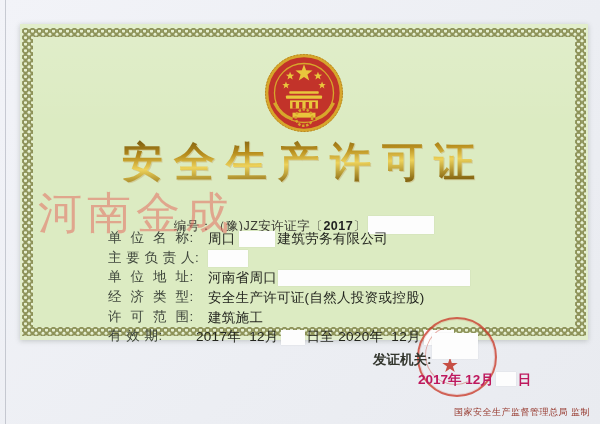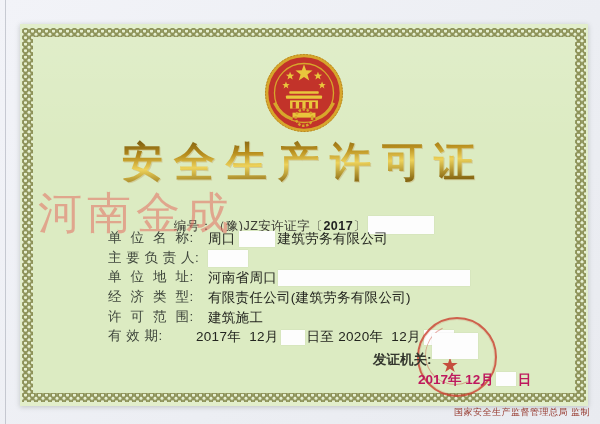--- a/index.html
+++ b/index.html
@@ -7,21 +7,21 @@
     width:600px;height:424px;
     background:#eef0f5;
     font-family:"Liberation Sans","DejaVu Sans",sans-serif;
     position:relative;overflow:hidden;
   }
   .photo{position:absolute;inset:0;background:linear-gradient(135deg,#f2f3f8 0%,#ecEEf3 60%,#e9ebf0 100%);}
   .photo:before{content:"";position:absolute;left:5px;top:0;bottom:0;width:1px;background:rgba(120,125,140,.35);}
 
   
   .paper{
-    position:absolute;left:20px;top:24px;width:568px;height:382px;
+    position:absolute;left:20px;top:24px;width:568px;height:316px;
     background:#e2eecb;
     box-shadow:0 1px 5px rgba(60,70,60,.25);
   }
   
   .frame{
     position:absolute;top:4px;bottom:4px;left:2px;right:2px;
     background-color:#e6f0d2;
     background-image:
       radial-gradient(circle, rgba(0,0,0,0) 1.4px, #8d9258 1.7px, #8d9258 2.9px, rgba(0,0,0,0) 3.3px),
       radial-gradient(circle, rgba(0,0,0,0) 1.4px, #99a06a 1.7px, #99a06a 2.9px, rgba(0,0,0,0) 3.3px);
@@ -167,21 +167,21 @@
           <span class="flabel">单  位  地  址:</span>
           <span class="fval">
               <span class="seg">河南省周口</span>
               <span class="redact rd-address"></span>
             </span>
         </div>
 
         <div class="frow">
           <span class="flabel">经  济  类  型:</span>
           <span class="fval">
-              <span class="seg">有限责任公司(建筑劳务有限公司)</span>
+              <span class="seg">安全生产许可证(自然人投资或控股)</span>
             </span>
         </div>
 
         <div class="frow">
           <span class="flabel">许  可  范  围:</span>
           <span class="fval">
               <span class="seg">建筑施工</span>
             </span>
         </div>
 

